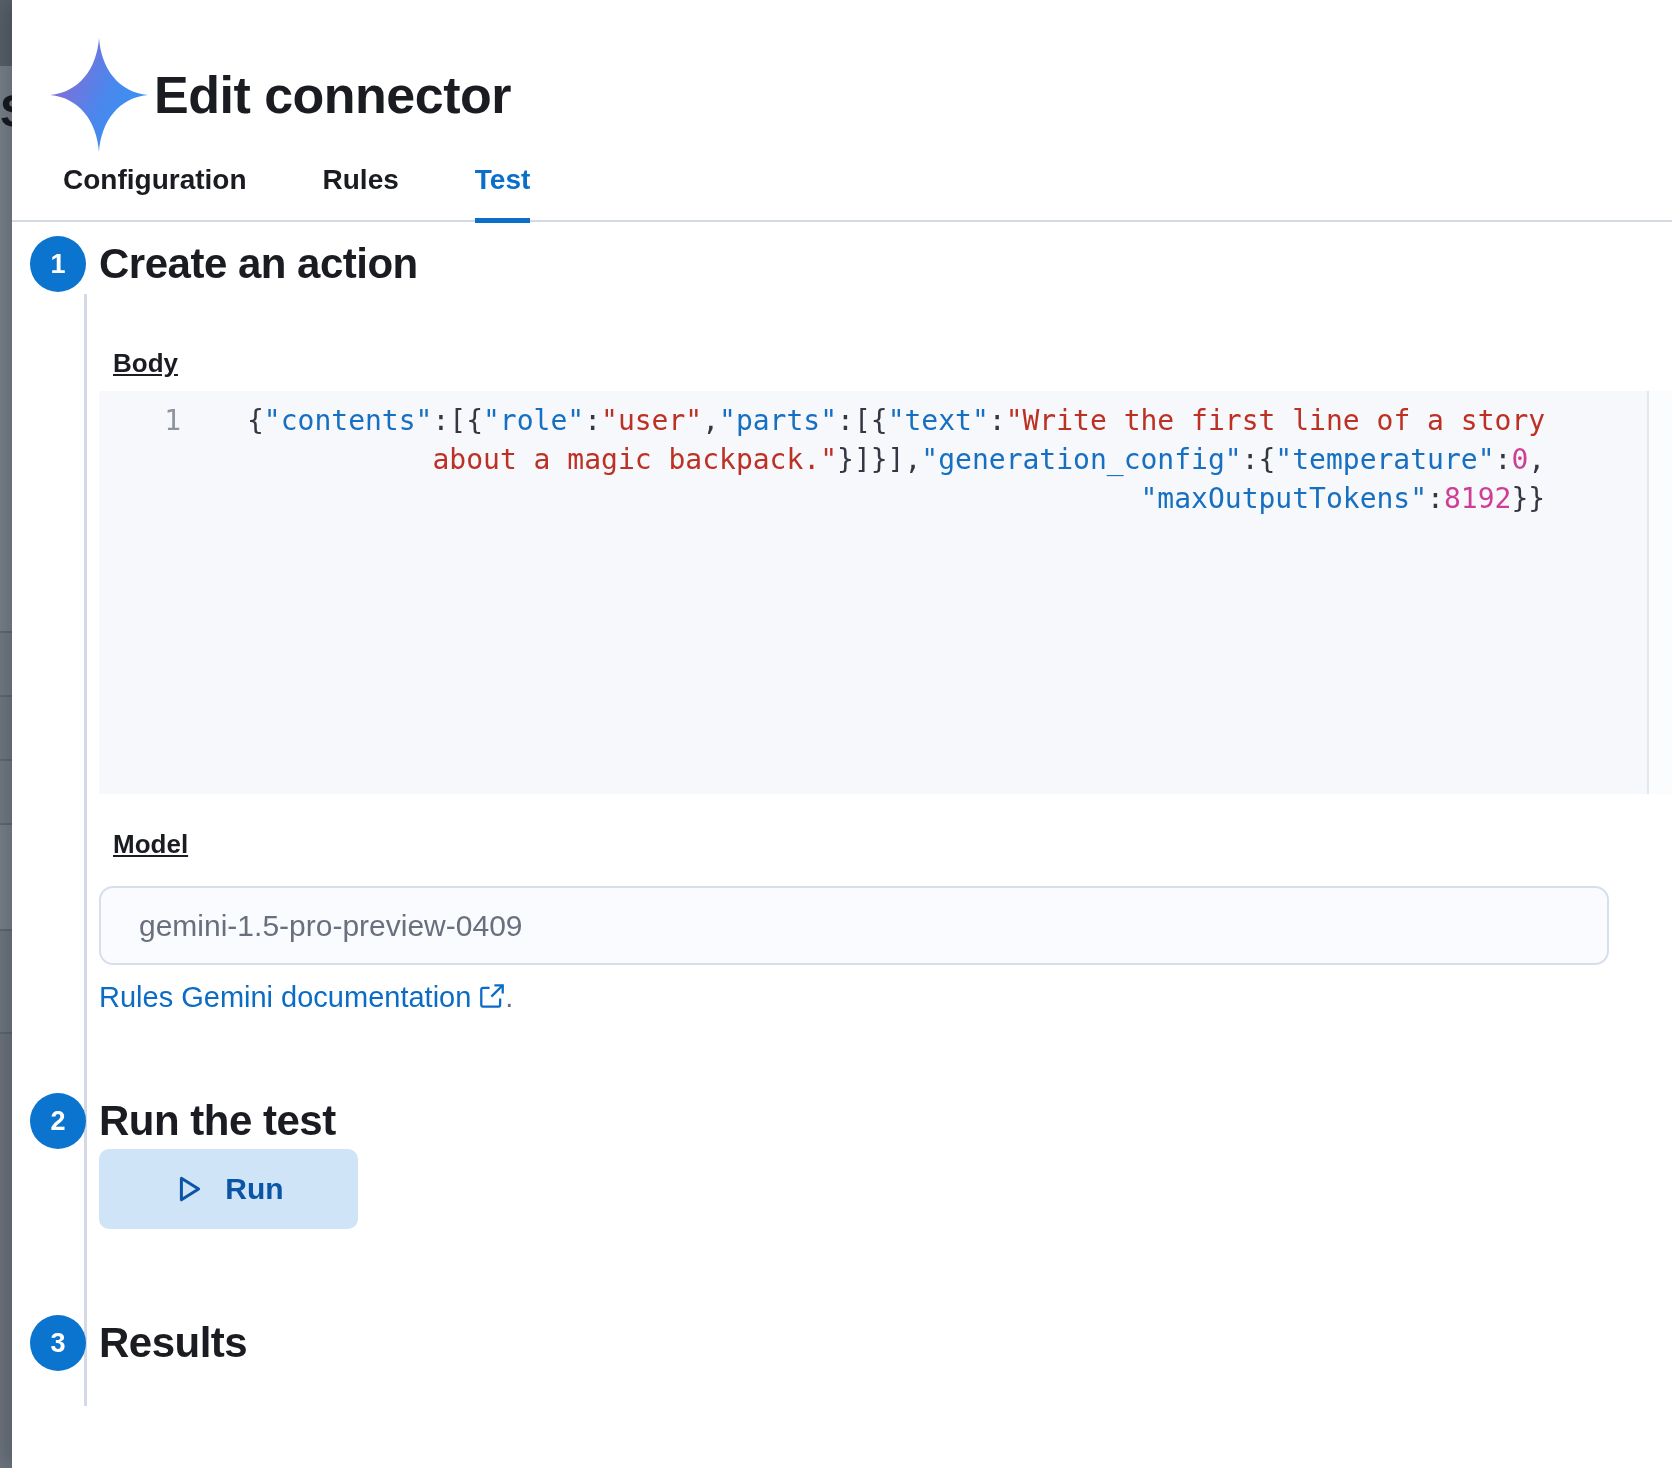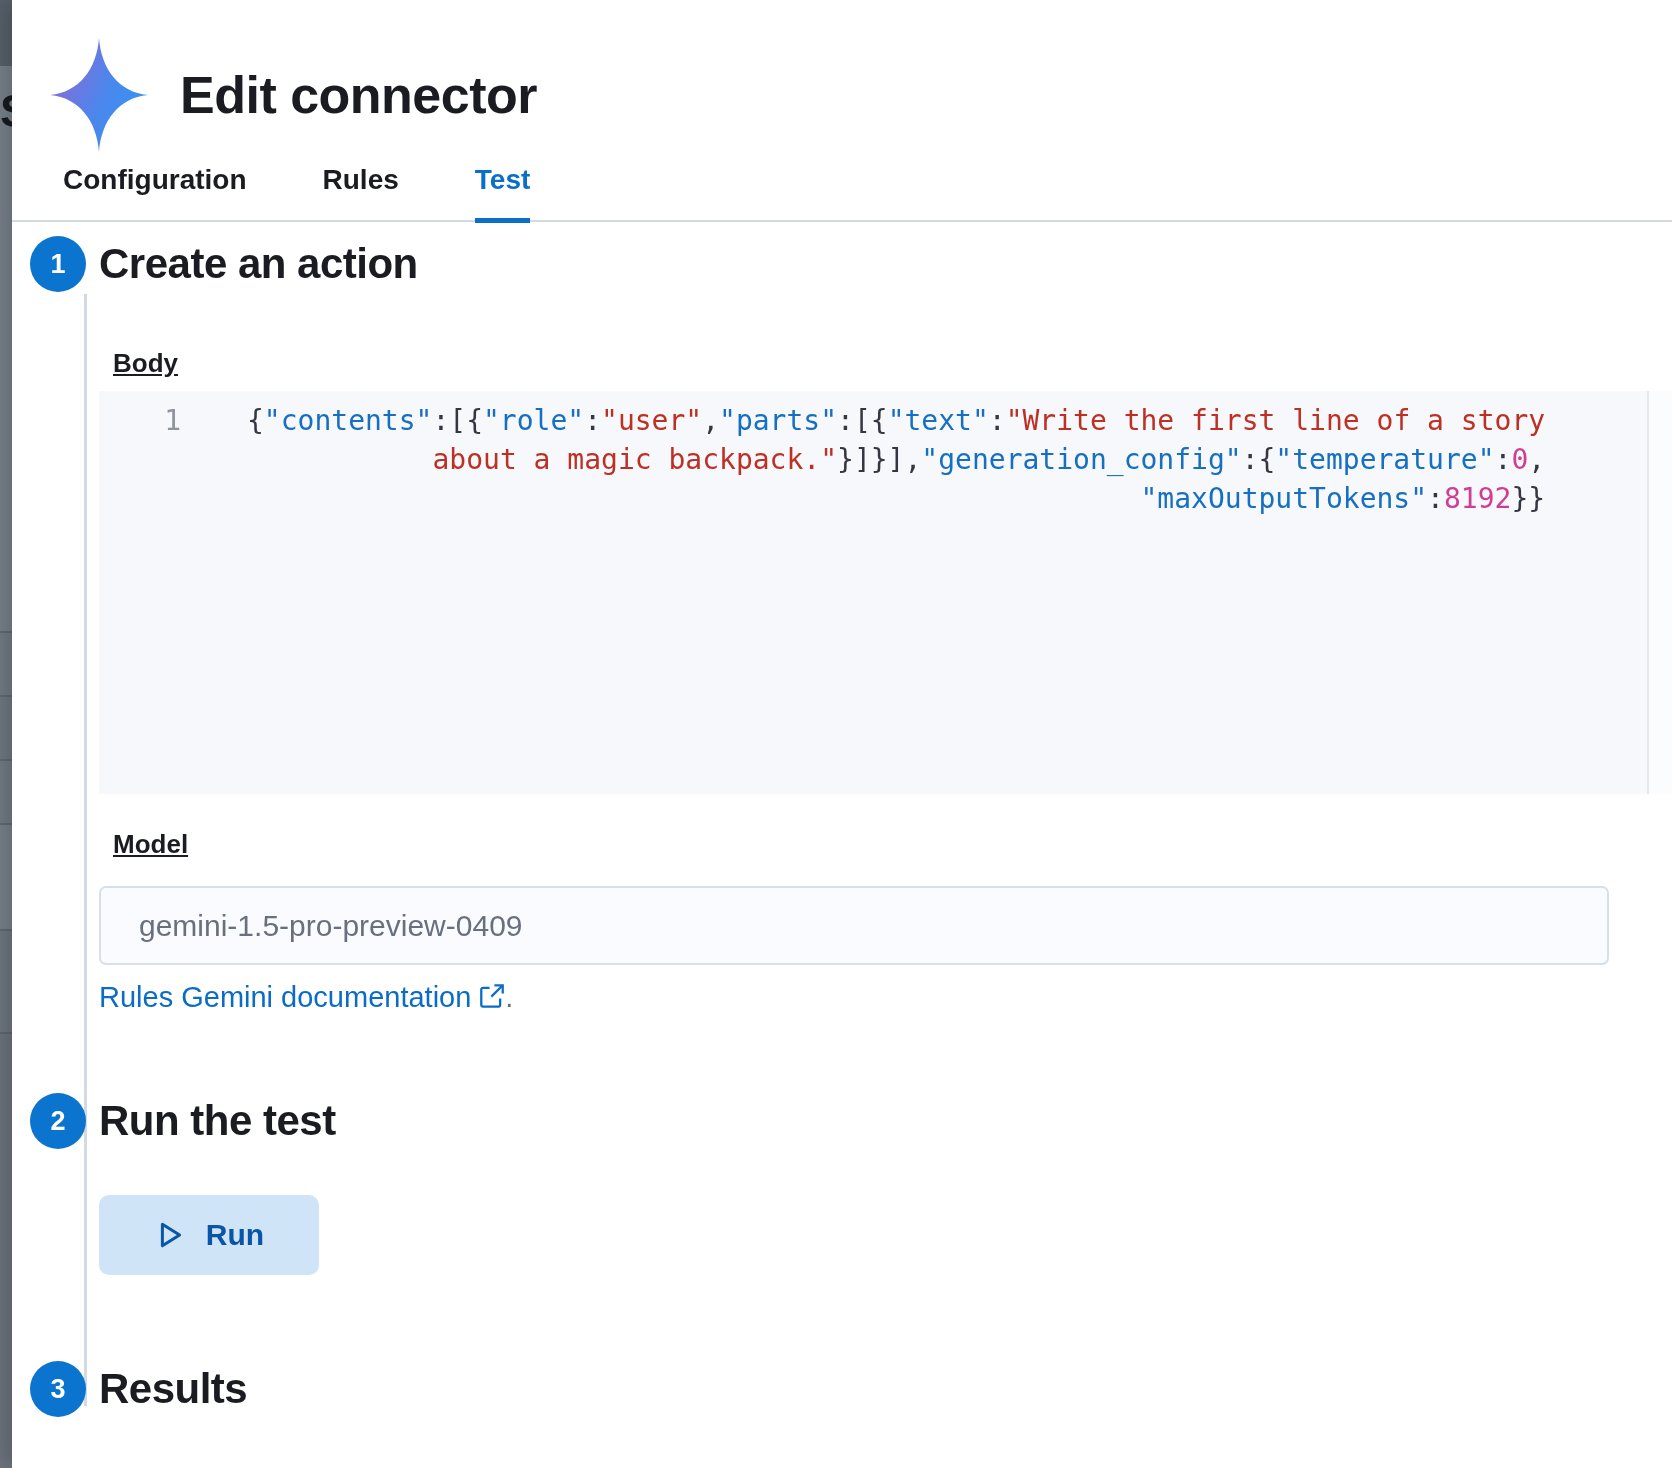--- a/index.html
+++ b/index.html
@@ -24,21 +24,21 @@
       #5f6873 1032px, #5f6873 1034px,
       #6e7681 1034px, #6e7681 1468px); }
   .backdrop-letter { position:absolute; left:0; top:84px; font-size:46px; font-weight:700; color:#181b20; }
 
   .flyout { position:absolute; left:12px; top:0; width:1660px; height:1468px; background:#fff;
             box-shadow:-10px 0 18px rgba(0,0,0,0.18); }
 
   
   .header { padding:38px 0 0 38px; display:flex; align-items:center; }
   .gemini-icon { width:98px; height:114px; flex:0 0 auto; }
-  .flyout-title { font-size:52px; font-weight:700; margin-left:32px; letter-spacing:-0.5px; }
+  .flyout-title { font-size:52px; font-weight:700; margin-left:6px; letter-spacing:-0.5px; }
 
   .tabs { display:flex; gap:76px; padding-left:51px; margin-top:12px; border-bottom:2px solid var(--divider,#d3dae6); }
   .tab { font-size:28px; font-weight:700; padding-bottom:22px; cursor:pointer; color:var(--text_primary,#1a1c21); }
   .tab.active { color:var(--accent,#0b6fc9); border-bottom:5px solid var(--accent,#0b6fc9); margin-bottom:-3px; }
 
   
   .steps { position:relative; padding-top:14px; }
   .step-line { position:absolute; left:72px; top:72px; width:3px; height:1112px; background:var(--step_line,#d3dae6); }
   .step { display:flex; position:relative; }
   .step-circle-col { width:87px; padding-left:18px; flex:0 0 auto; }
@@ -55,30 +55,30 @@
   .gutter { width:82px; text-align:right; color:var(--line_number,#8e939e); flex:0 0 auto; }
   .code-lines { padding-left:66px; }
   .code-line.wrapped { padding-left:44px;text-align:right; }
   .tok-key { color:var(--code_key,#176fc1); }
   .tok-str { color:var(--code_string,#bd3125); }
   .tok-num { color:var(--code_number,#cf3e94); }
   .tok-p   { color:var(--code_punct,#343741); }
 
   
   .model-label { margin-top:35px; }
-  .text-input { width:1510px; height:79px; border:2px solid var(--input_border,#d7dfeb); border-radius:7px;
+  .text-input { width:1510px; height:79px; border:2px solid var(--input_border,#d7dfeb); border-radius:14px;
                 background:var(--input_bg,#fafbfe); font-size:30px; color:var(--text_subdued,#69707d);
                 padding:0 38px; font-family:"Liberation Sans",sans-serif; margin-top:14px; outline:none; }
   .help-text { margin-top:12px; font-size:29px; line-height:40px; color:var(--text_subdued,#69707d); width:1510px; }
   .help-line1 { display:block; }
   .help-link { color:var(--link_blue,#0b6cc5); font-weight:500; text-decoration:none; cursor:pointer; }
   .ext-icon { display:inline-block; width:26px; height:26px; margin-left:8px; vertical-align:-2px; }
 
   .step-run { margin-top:76px; }
-  .run-btn { margin-top:46px; width:220px; height:80px; border:none; border-radius:10px; cursor:pointer;
+  .run-btn { width:259px; height:80px; border:none; border-radius:10px; cursor:pointer;
              background:var(--run_bg,#cfe4f6); display:flex; align-items:center; justify-content:center; gap:20px; }
   .run-btn span { font-size:30px; font-weight:600; color:var(--run_text,#0a55a6); font-family:"Liberation Sans",sans-serif; }
   .play-icon { width:32px; height:32px; }
 
   .step-results { margin-top:86px; }
 </style>
 </head>
 <body>
 
 <div class="backdrop-strip">

